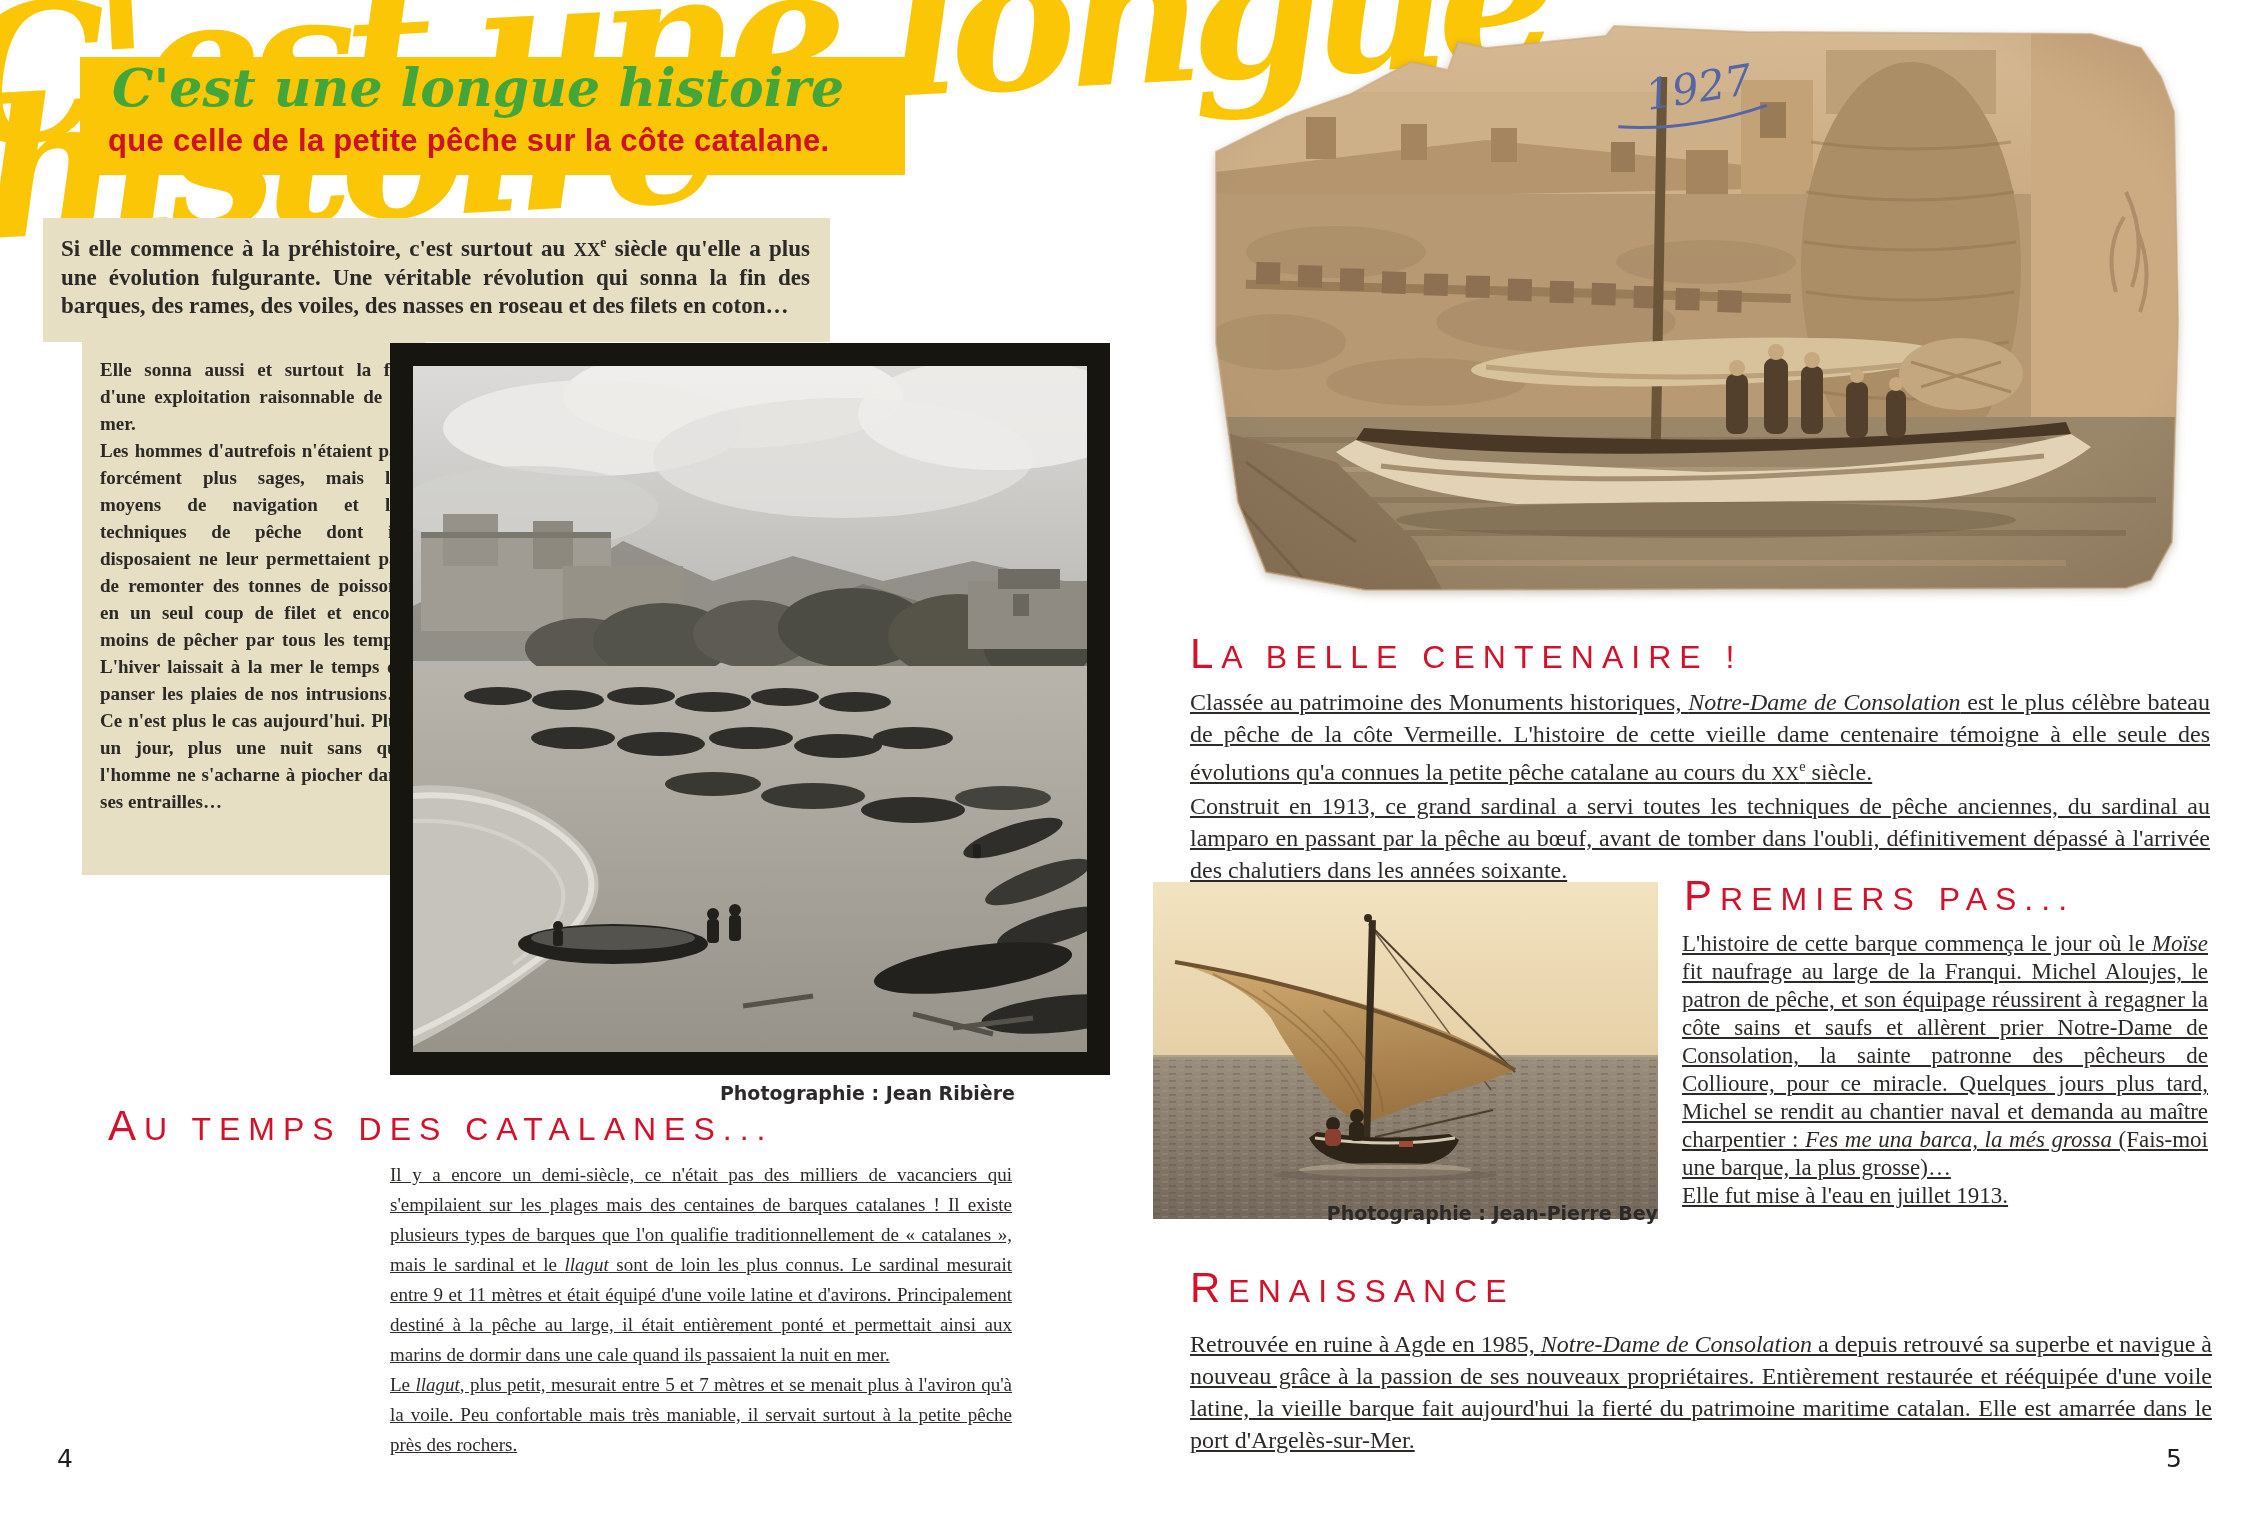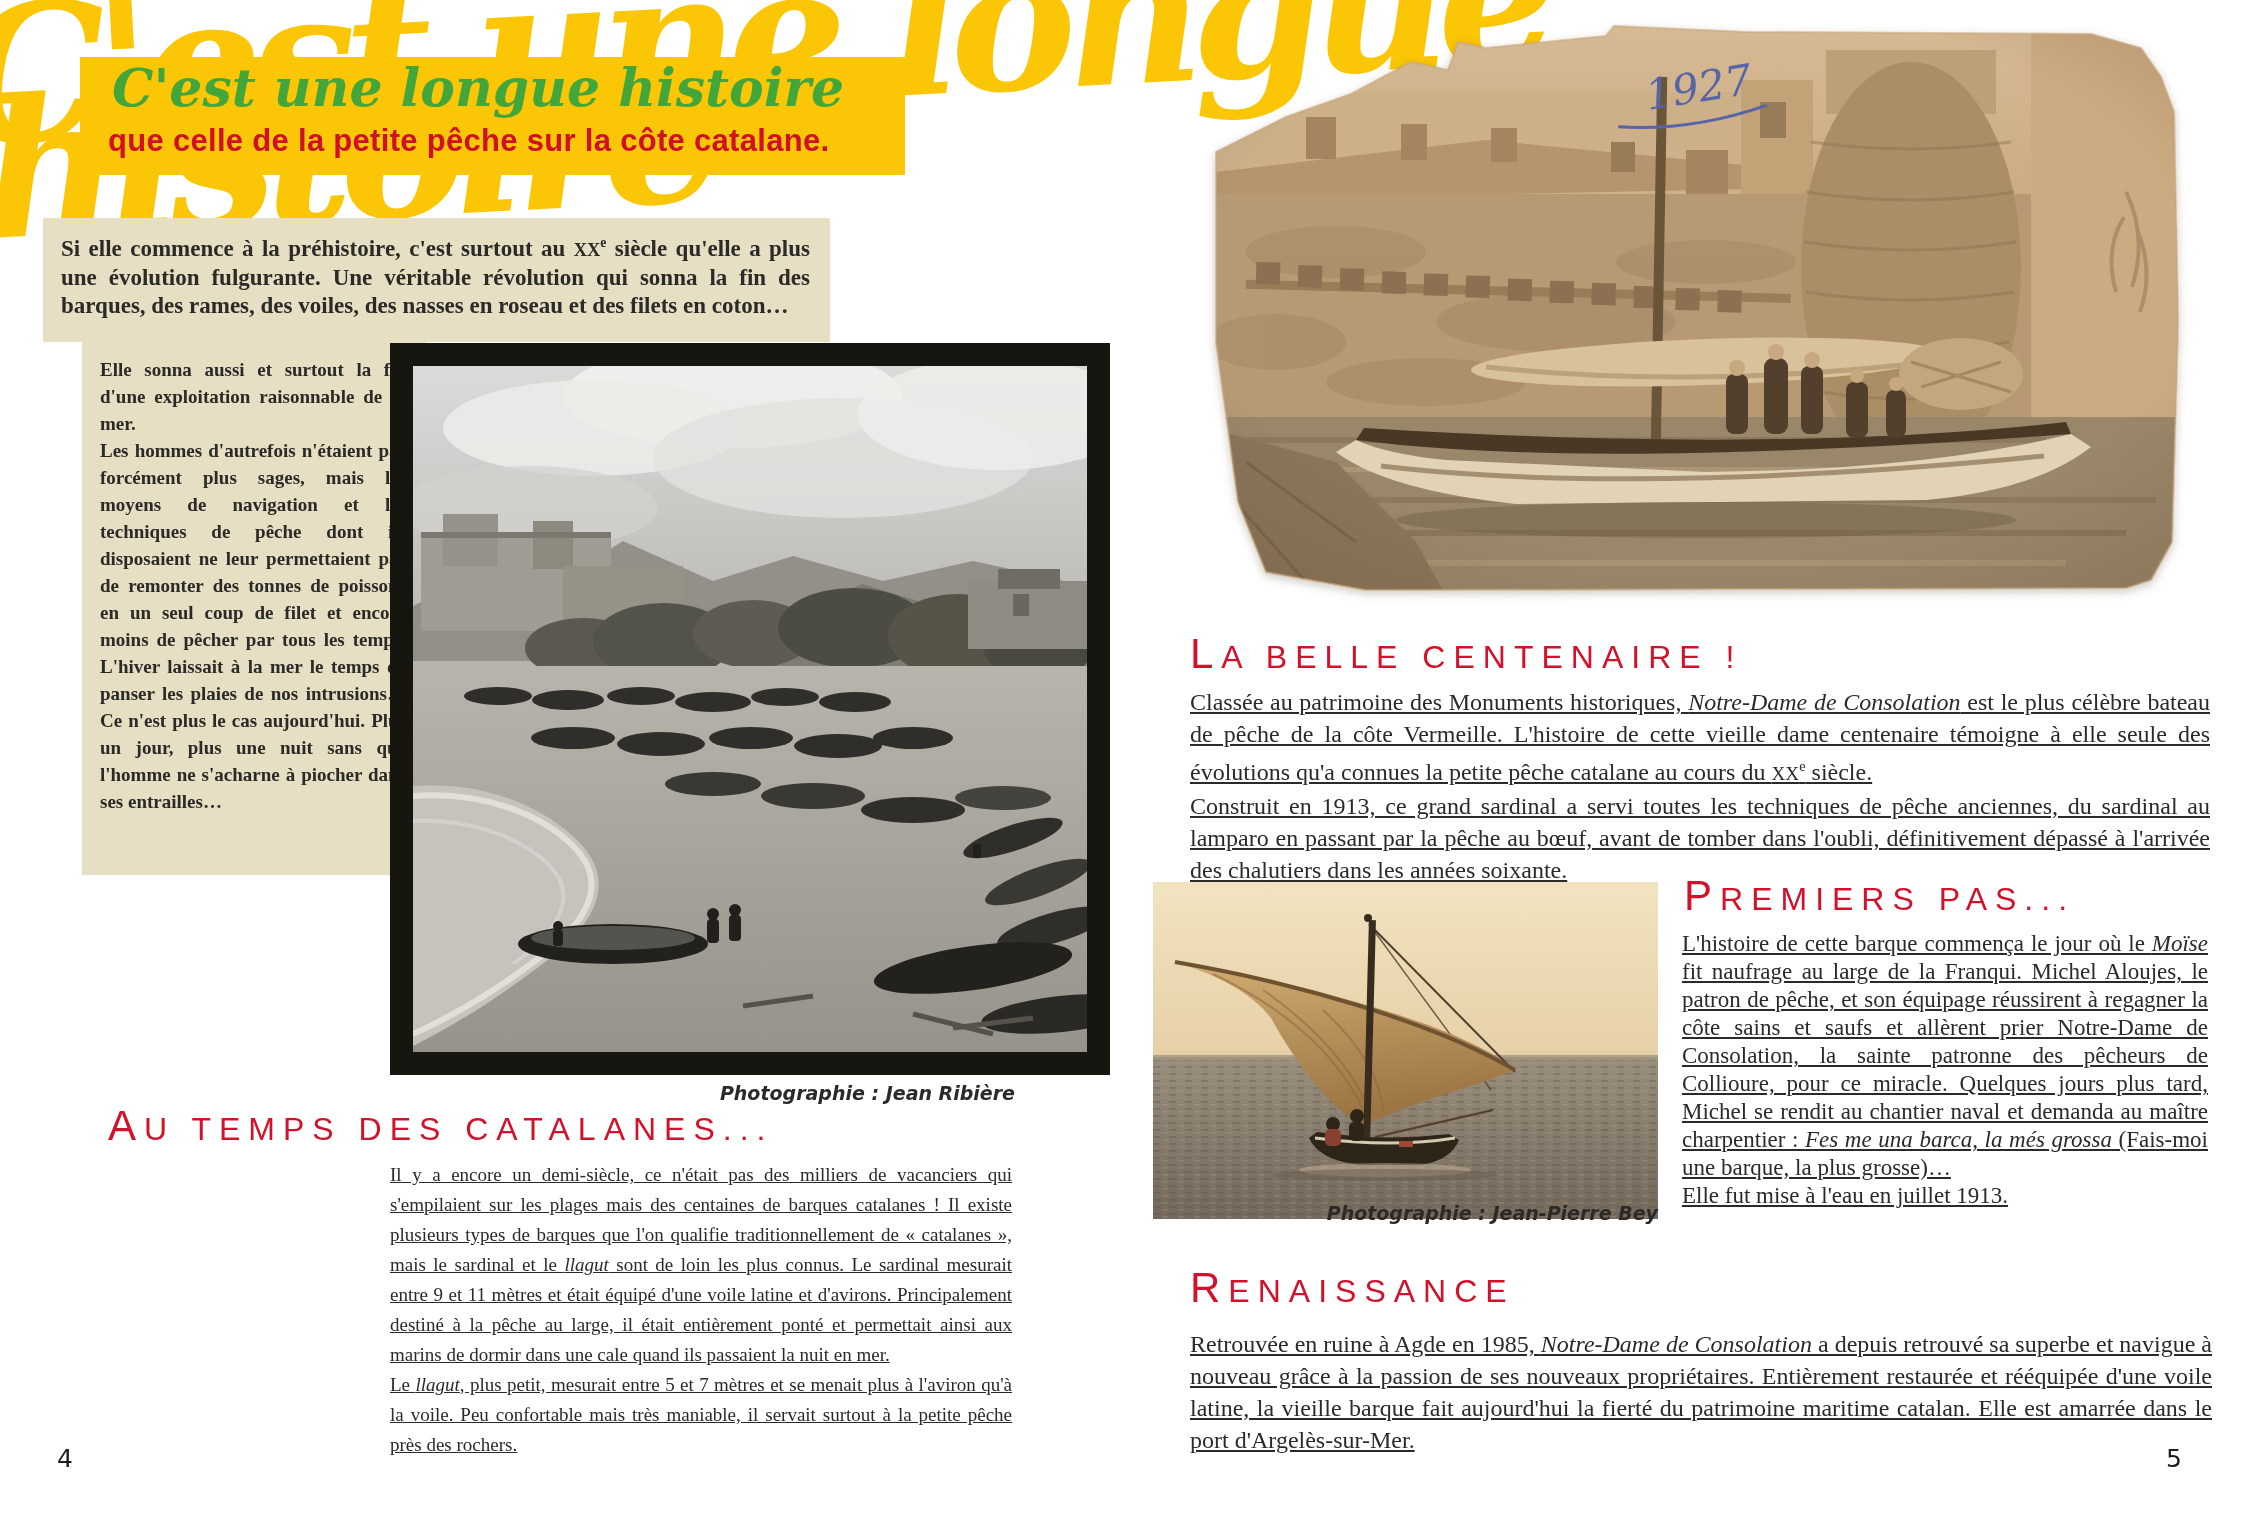--- a/index.html
+++ b/index.html
@@ -29,21 +29,21 @@
   .panel{position:absolute;background:var(--beige);z-index:2;overflow:hidden;}
   #intro-box{left:43px;top:218px;width:787px;height:124px;}
   #intro-box p{margin:0;padding:11px 20px 0 18px;font-weight:bold;font-size:23px;line-height:28px;text-align:justify;color:var(--ink);}
   #sidebar-box{left:82px;top:342px;width:344px;height:533px;}
   #sidebar-box .inner{padding:14px 20px 0 18px;}
   #sidebar-box p{margin:0;font-weight:bold;font-size:19px;line-height:27px;text-align:justify;color:var(--ink);}
   
   #photo-left{position:absolute;left:390px;top:343px;width:720px;height:732px;background:#17150F;z-index:3;margin:0;}
   #photo-left svg{position:absolute;left:23px;top:23px;}
   
-  .caption{position:absolute;font-family:"DejaVu Sans", sans-serif;font-style:italic;font-weight:bold;font-size:19px;color:#2B2A28;z-index:4;}
+  .caption{position:absolute;font-family:"DejaVu Sans", sans-serif;font-weight:bold;font-size:19px;color:#2B2A28;z-index:4;}
   #cap-left{left:590px;top:1082px;width:425px;text-align:right;}
   #cap-sail{left:1240px;top:1202px;width:418px;text-align:right;}
   
   .sec-heading{
     position:absolute;margin:0;font-family:"Liberation Sans", sans-serif;font-weight:400;color:#D2122B;
     font-size:32px;letter-spacing:8px;text-transform:uppercase;z-index:4;white-space:nowrap;
   }
   .sec-heading::first-letter{font-size:42px;}
   #h-catalanes{left:108px;top:1102px;}
   #h-belle{left:1190px;top:630px;}

